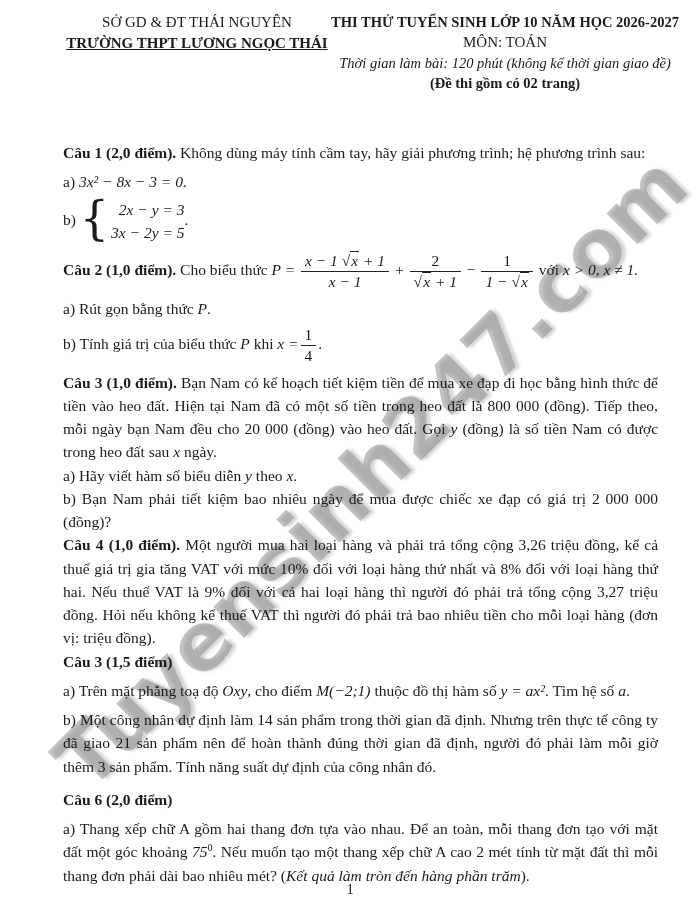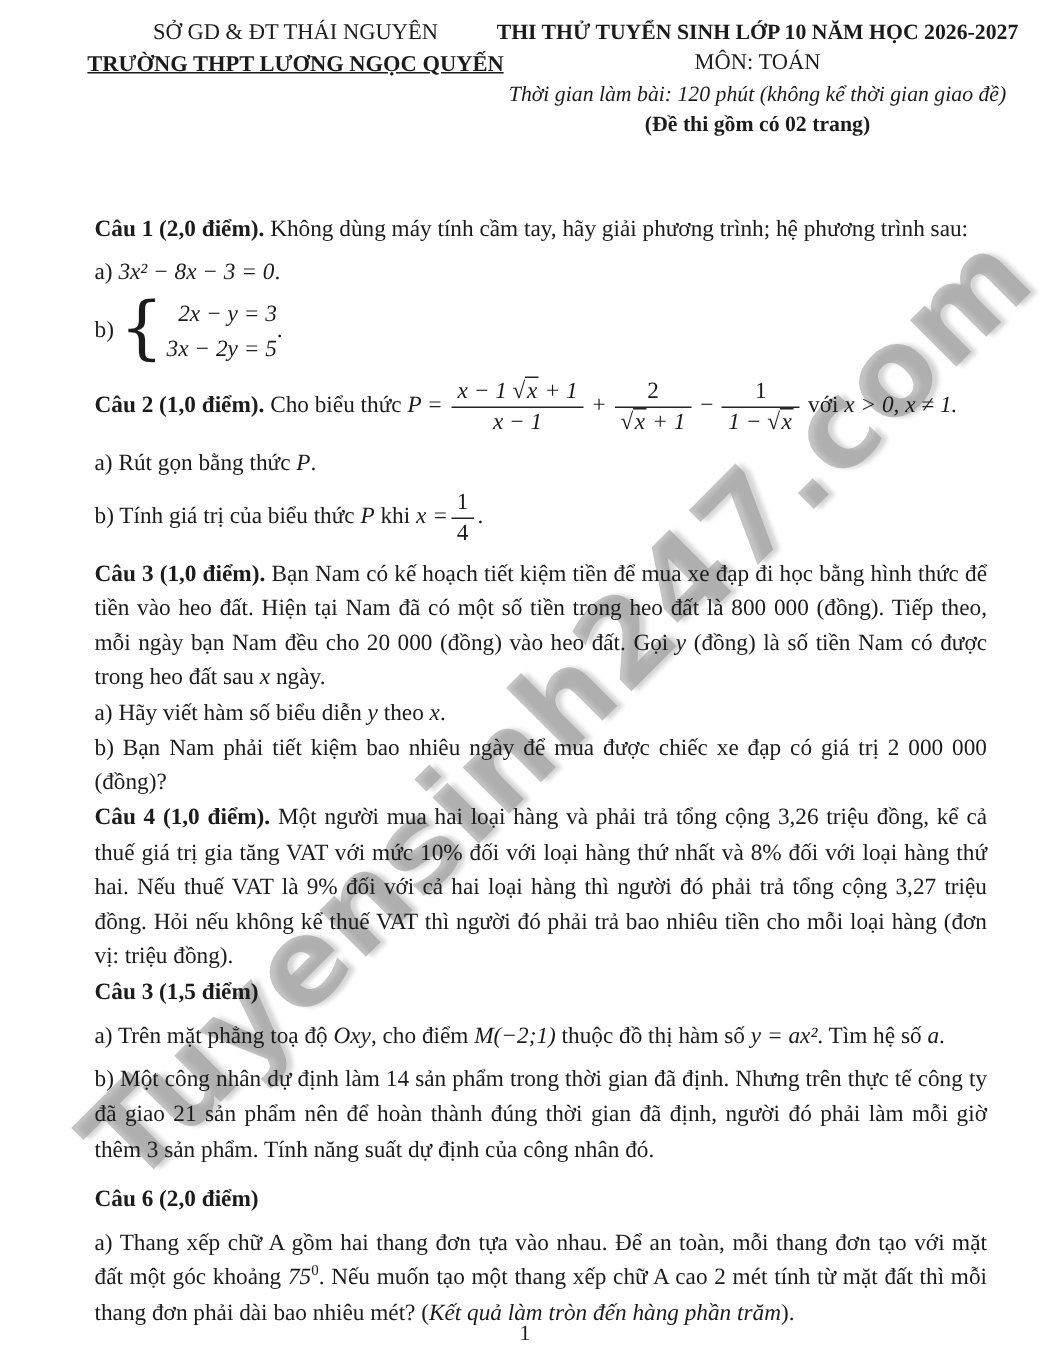--- a/index.html
+++ b/index.html
@@ -88,21 +88,21 @@
 </head>
 <body>
 
 <div class="page">
 
   <div class="watermark">Tuyensinh247.com</div>
 
   <header class="hdr">
     <div class="hdr-left">
       <div class="hl1">SỞ GD &amp; ĐT THÁI NGUYÊN</div>
-      <div class="hl2">TRƯỜNG THPT LƯƠNG NGỌC QUYẾN</div>
+      <div class="hl2">TRƯỜNG THPT LƯƠNG NGỌC THÁI</div>
     </div>
     <div class="hdr-right">
       <div class="hr1">THI THỬ TUYỂN SINH LỚP 10 NĂM HỌC 2026-2027</div>
       <div class="hr2">MÔN: TOÁN</div>
       <div class="hr3">Thời gian làm bài: 120 phút (không kể thời gian giao đề)</div>
       <div class="hr4">(Đề thi gồm có 02 trang)</div>
     </div>
   </header>
 
   <main class="content">

